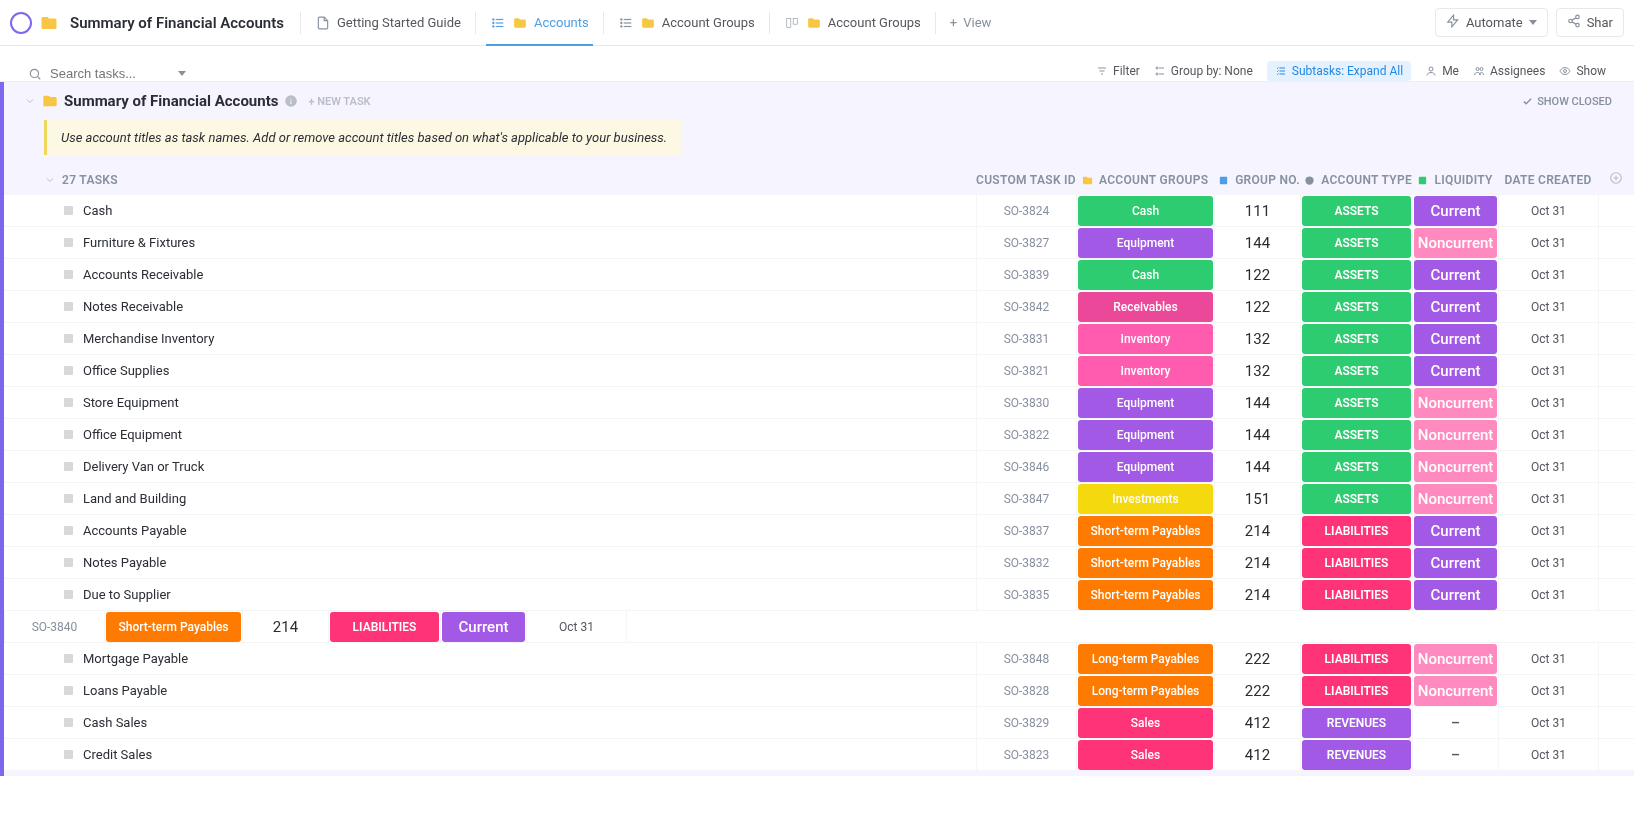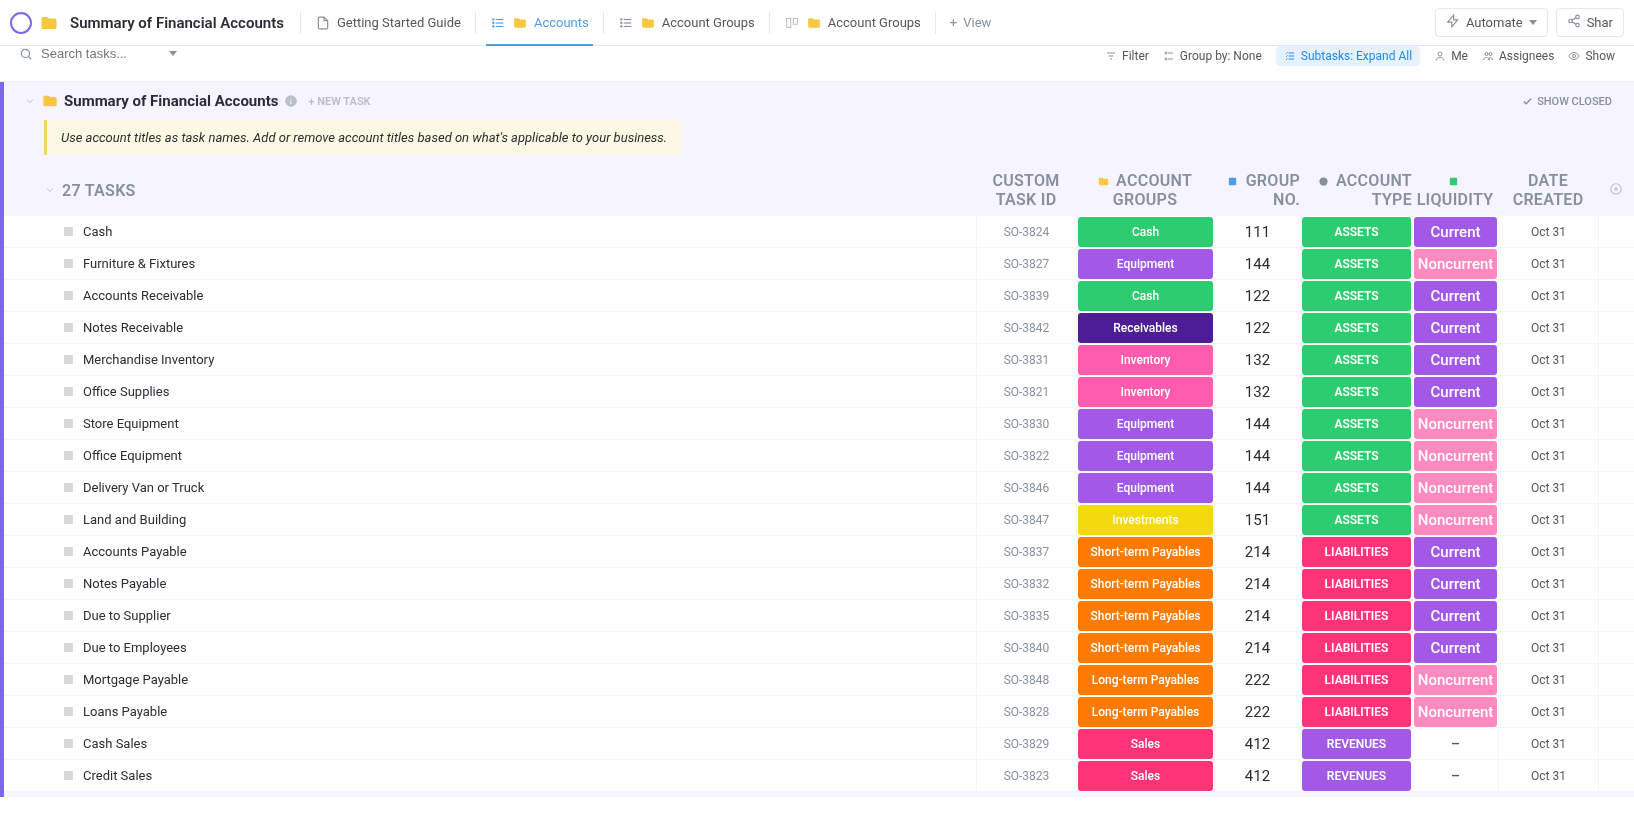--- a/index.html
+++ b/index.html
@@ -14,36 +14,36 @@
   .tab.active { color:#4f9ee3; }
   .tab.active::after { content:""; position:absolute; bottom:0; left:8px; right:8px; height:2px; background:#4f9ee3; }
   .tab .mini-ic { width:16px; height:16px; display:inline-flex; align-items:center; justify-content:center; color:#87909e;}
   .tab.active .mini-ic { color:#4f9ee3; }
   .tab-sep { width:1px; height:22px; background:#e8e8e8; margin:0 2px;}
   .add-view { display:flex; align-items:center; gap:6px; color:#87909e; padding:0 12px; cursor:pointer;}
   .spacer { flex:1; }
   .btn-right { display:flex; align-items:center; gap:6px; border:1px solid #e8e8e8; border-radius:4px; padding:5px 10px; font-size:13px; color:#54575d; cursor:pointer;}
   .btn-right + .btn-right { margin-left:8px; }
   .chev { width:0; height:0; border-left:4px solid transparent; border-right:4px solid transparent; border-top:5px solid #87909e; display:inline-block;}
-  .toolbar { display:flex; align-items:flex-start; height:36px; padding:0 19px; border-bottom:1px solid #eee;}
+  .toolbar { display:flex; align-items:flex-end; height:36px; padding:0 28px; border-bottom:1px solid #eee;}
   .search-wrap { display:flex; align-items:center; gap:8px; color:#87909e; font-size:13px;}
   .search-ic { width:14px; height:14px; }
   .search-input { border:none; outline:none; font-size:13px; width:120px; color:#2a2e34;}
   .tool-items { margin-left:auto; display:flex; align-items:center; gap:14px; font-size:12px; color:#54575d;}
   .tool-item { display:flex; align-items:center; gap:5px; cursor:pointer;}
   .pill-blue { background:#e5f1ff; color:#2389e5; padding:3px 8px; border-radius:4px; display:flex; align-items:center; gap:5px;}
   .content { padding:0; }
   .purple-border { border-left:4px solid #7b68ee; background:#f5f4ff; padding-bottom:6px;}
   .list-header { display:flex; align-items:center; padding:10px 12px 6px 20px;}
   .list-title { font-weight:700; font-size:15px; }
   .info-ic { width:14px; height:14px; color:#b9bec7; margin-left:6px;}
   .new-task { color:#b9bec7; font-size:11px; font-weight:600; margin-left:10px; cursor:pointer;}
   .show-closed { margin-left:auto; color:#87909e; font-size:11px; display:flex; align-items:center; gap:4px; cursor:pointer; font-weight:500; padding-right:10px;}
   .hint-bar { margin:4px 20px 10px 40px; background:#fdf8e4; border-left:3px solid #eed75a; padding:10px 14px; font-style:italic; font-size:13px; color:#2a2e34; display:inline-block;}
-  .col-headers { display:flex; align-items:center; padding:6px 0 6px 40px; font-size:16px; color:#87909e; font-weight:600; letter-spacing:0.3px;}
+  .col-headers { display:flex; align-items:center; padding:6px 0 6px 40px; font-size:12px; color:#87909e; font-weight:600; letter-spacing:0.3px;}
   .chev-sm { width:12px; height:12px; display:inline-flex; align-items:center; justify-content:center; color:#b9bec7; margin-right:6px;}
   .col-task { flex:1; }
   .col-id { width:100px; text-align:center;}
   .col-group { width:138px; text-align:center;}
   .col-num { width:86px; text-align:right;}
   .col-type { width:112px; text-align:right;}
   .col-liq { width:86px; text-align:center;}
   .col-date { width:100px; text-align:center;}
   .col-add { width:36px; text-align:center;}
   .hdr-ic { width:11px; height:11px; display:inline-flex; vertical-align:middle; margin-right:3px;}
@@ -365,21 +365,21 @@
           <div class="cell col-date-c">Oct 31</div>
           <div class="cell col-add-c"></div>
         </div>
         <div class="trow">
           <div class="cell first">
             <span class="status-sq"></span>
             <span class="task-name">Notes Receivable</span>
           </div>
           <div class="cell col-id-c">SO-3842</div>
           <div class="cell col-group-c">
-            <div class="badge" style="background:#4c1d95">Receivables</div>
+            <div class="badge" style="background:#ec4899">Receivables</div>
           </div>
           <div class="cell col-num-c">122</div>
           <div class="cell col-type-c">
             <div class="badge-t" style="background:#2ecc71">ASSETS</div>
           </div>
           <div class="cell col-liq-c">
             <div class="badge-l" style="background:#a259e6">Current</div>
           </div>
           <div class="cell col-date-c">Oct 31</div>
           <div class="cell col-add-c"></div>
@@ -549,24 +549,20 @@
           <div class="cell col-type-c">
             <div class="badge-t" style="background:#ff3377">LIABILITIES</div>
           </div>
           <div class="cell col-liq-c">
             <div class="badge-l" style="background:#a259e6">Current</div>
           </div>
           <div class="cell col-date-c">Oct 31</div>
           <div class="cell col-add-c"></div>
         </div>
         <div class="trow">
-          <div class="cell first">
-            <span class="status-sq"></span>
-            <span class="task-name">Due to Employees</span>
-          </div>
           <div class="cell col-id-c">SO-3840</div>
           <div class="cell col-group-c">
             <div class="badge" style="background:#ff7a00">Short-term Payables</div>
           </div>
           <div class="cell col-num-c">214</div>
           <div class="cell col-type-c">
             <div class="badge-t" style="background:#ff3377">LIABILITIES</div>
           </div>
           <div class="cell col-liq-c">
             <div class="badge-l" style="background:#a259e6">Current</div>

